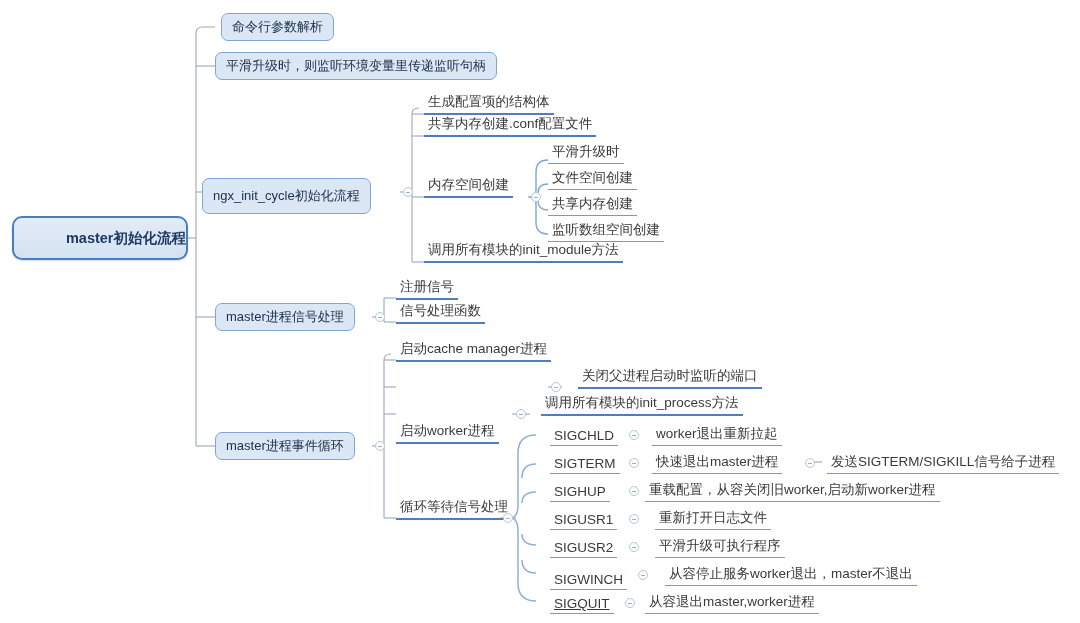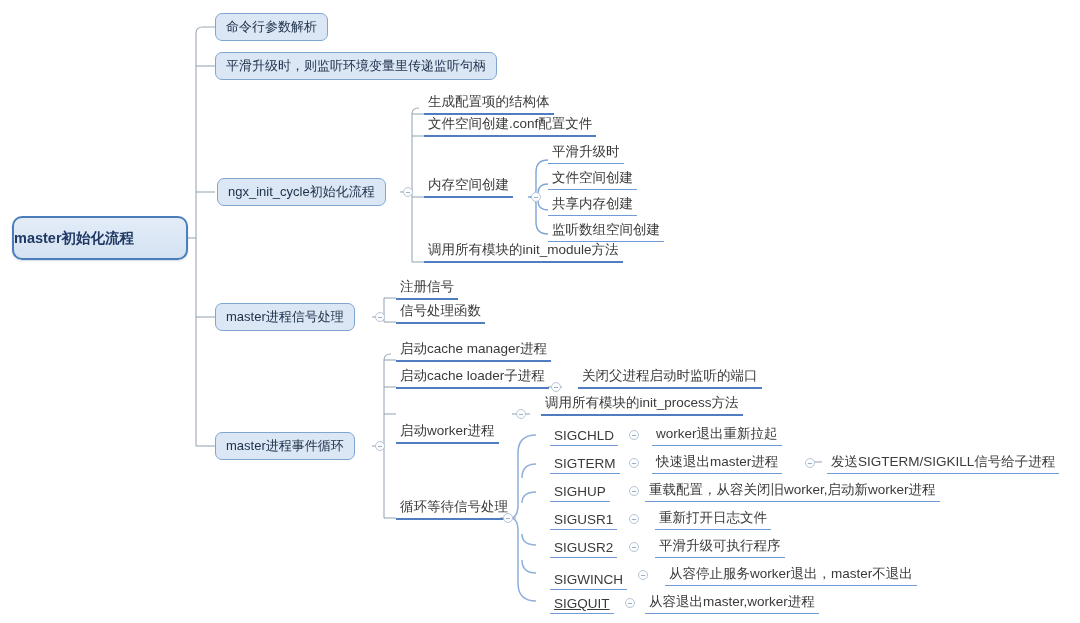--- a/index.html
+++ b/index.html
@@ -16,21 +16,21 @@
   
   .node{position:absolute;white-space:nowrap;box-sizing:border-box;}
 
   .node.root{
     background:linear-gradient(180deg,#e3ecf7 0%,#d4e2f2 100%);
     border:2px solid #4a7ebb;
     border-radius:10px;
     color:#1f3864;
     font-weight:bold;
     font-size:14.5px;
-    display:flex;align-items:center;justify-content:flex-start;
+    display:flex;align-items:center;justify-content:flex-end;
     box-shadow:0 1px 2px rgba(80,110,150,.25);
   }
 
   .node.box{
     background:#dce7f5;
     border:1px solid #7fa6d3;
     border-radius:7px;
     color:#20334d;
     font-size:13px;
     display:flex;align-items:center;justify-content:center;
@@ -132,48 +132,48 @@
 
     <g fill="none" stroke="#9aa8b8" stroke-width="1.1">
       <path d="M810 462 L822 462"></path>
     </g>
   </svg>
 
   <div class="node root" style="left:12px;top:216px;width:176px;height:44px;">
     <span>master初始化流程</span>
   </div>
 
-  <div class="node box" style="left:215px;top:13px;height:28px;">
+  <div class="node box" style="left:221px;top:13px;height:28px;">
     <span>命令行参数解析</span>
   </div>
 
   <div class="node box" style="left:215px;top:52px;height:28px;">
     <span>平滑升级时，则监听环境变量里传递监听句柄</span>
   </div>
 
-  <div class="node box" style="left:217px;top:178px;height:28px;">
+  <div class="node box" style="left:202px;top:178px;height:36px;">
     <span>ngx_init_cycle初始化流程</span>
   </div>
   <div class="toggle" style="left:403px;top:187px;"></div>
 
   <div class="node box" style="left:215px;top:303px;height:28px;">
     <span>master进程信号处理</span>
   </div>
   <div class="toggle" style="left:375px;top:312px;"></div>
 
   <div class="node box" style="left:215px;top:432px;height:28px;">
     <span>master进程事件循环</span>
   </div>
   <div class="toggle" style="left:375px;top:441px;"></div>
 
   <div class="node line" style="left:424px;top:92px;height:23px;">
     <span>生成配置项的结构体</span>
   </div>
   <div class="node line" style="left:424px;top:114px;height:23px;">
-    <span>文件空间创建.conf配置文件</span>
+    <span>共享内存创建.conf配置文件</span>
   </div>
   <div class="node line" style="left:424px;top:175px;height:23px;">
     <span>内存空间创建</span>
   </div>
   <div class="toggle" style="left:531px;top:192px;"></div>
   <div class="node line" style="left:424px;top:240px;height:23px;">
     <span>调用所有模块的init_module方法</span>
   </div>
 
   <div class="node line thin" style="left:548px;top:143px;height:21px;">
@@ -193,23 +193,20 @@
     <span>注册信号</span>
   </div>
   <div class="node line" style="left:396px;top:301px;height:23px;">
     <span>信号处理函数</span>
   </div>
 
   <div class="node line" style="left:396px;top:339px;height:23px;">
     <span>启动cache manager进程</span>
   </div>
 
-  <div class="node line" style="left:396px;top:366px;height:23px;">
-    <span>启动cache loader子进程</span>
-  </div>
   <div class="toggle" style="left:551px;top:382px;"></div>
   <div class="node line" style="left:578px;top:366px;height:23px;">
     <span>关闭父进程启动时监听的端口</span>
   </div>
 
   <div class="node line" style="left:396px;top:393px;height:23px;margin-top:28px;">
     <span>启动worker进程</span>
   </div>
   <div class="toggle" style="left:516px;top:409px;"></div>
   <div class="node line" style="left:541px;top:393px;height:23px;">

